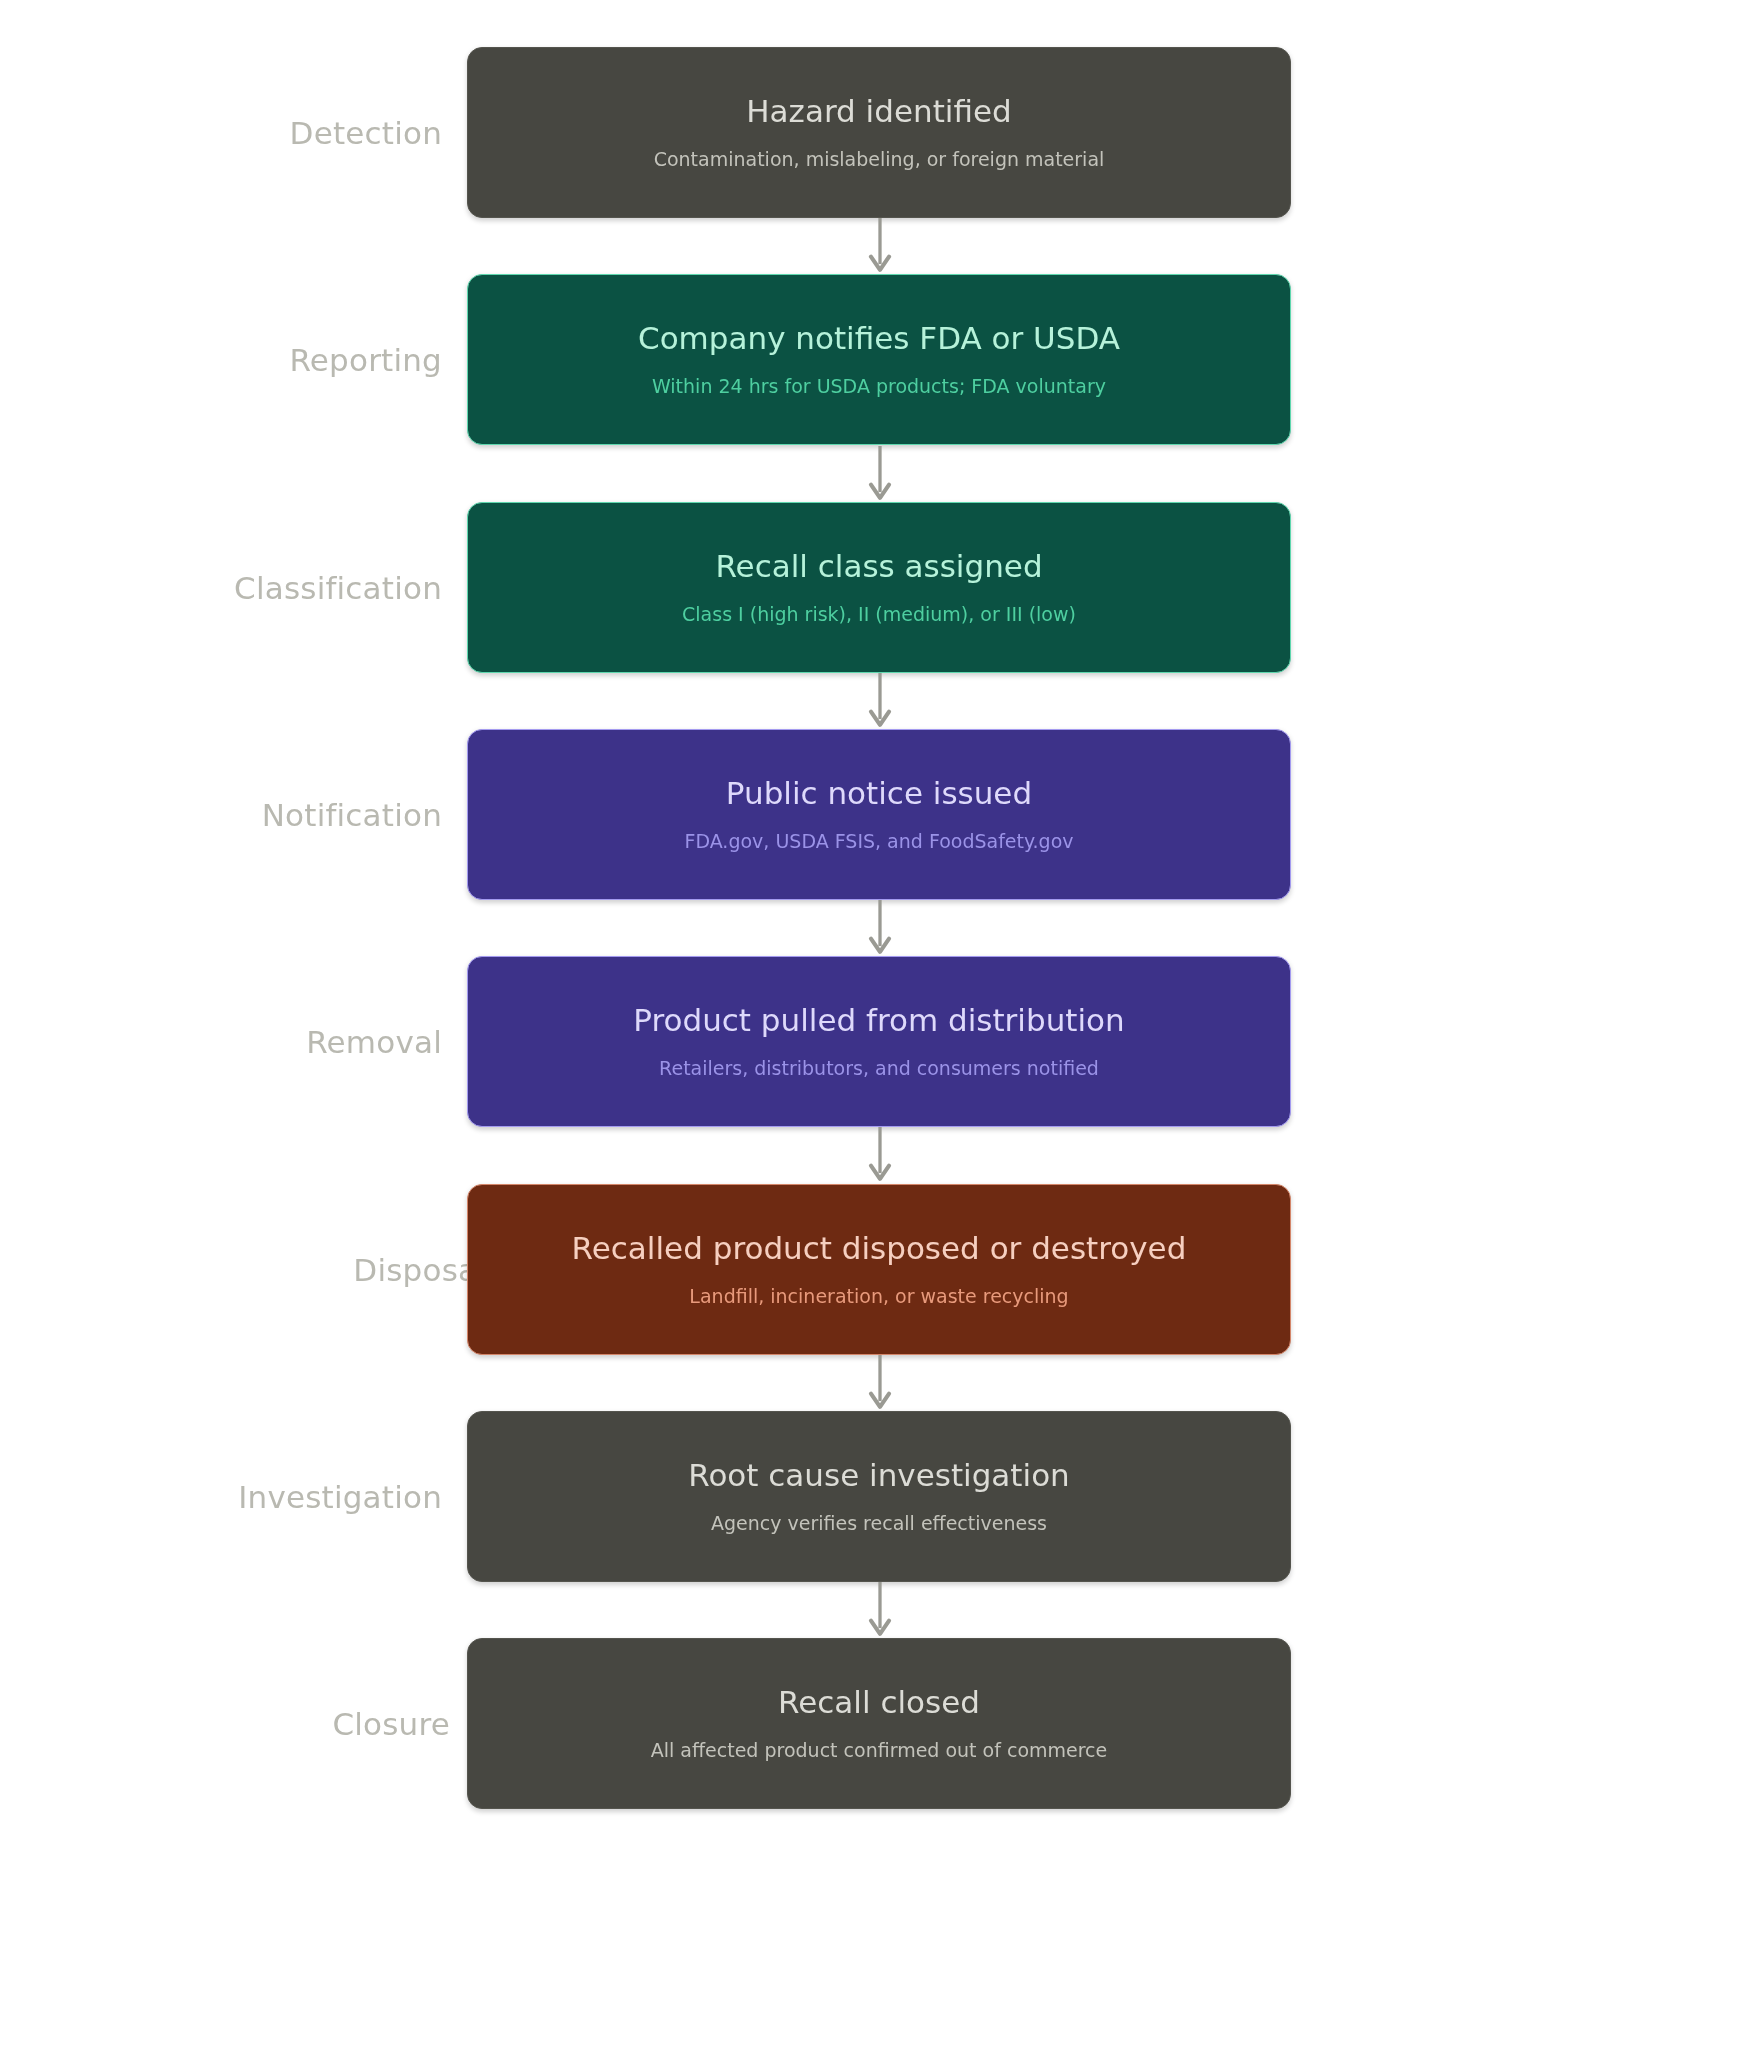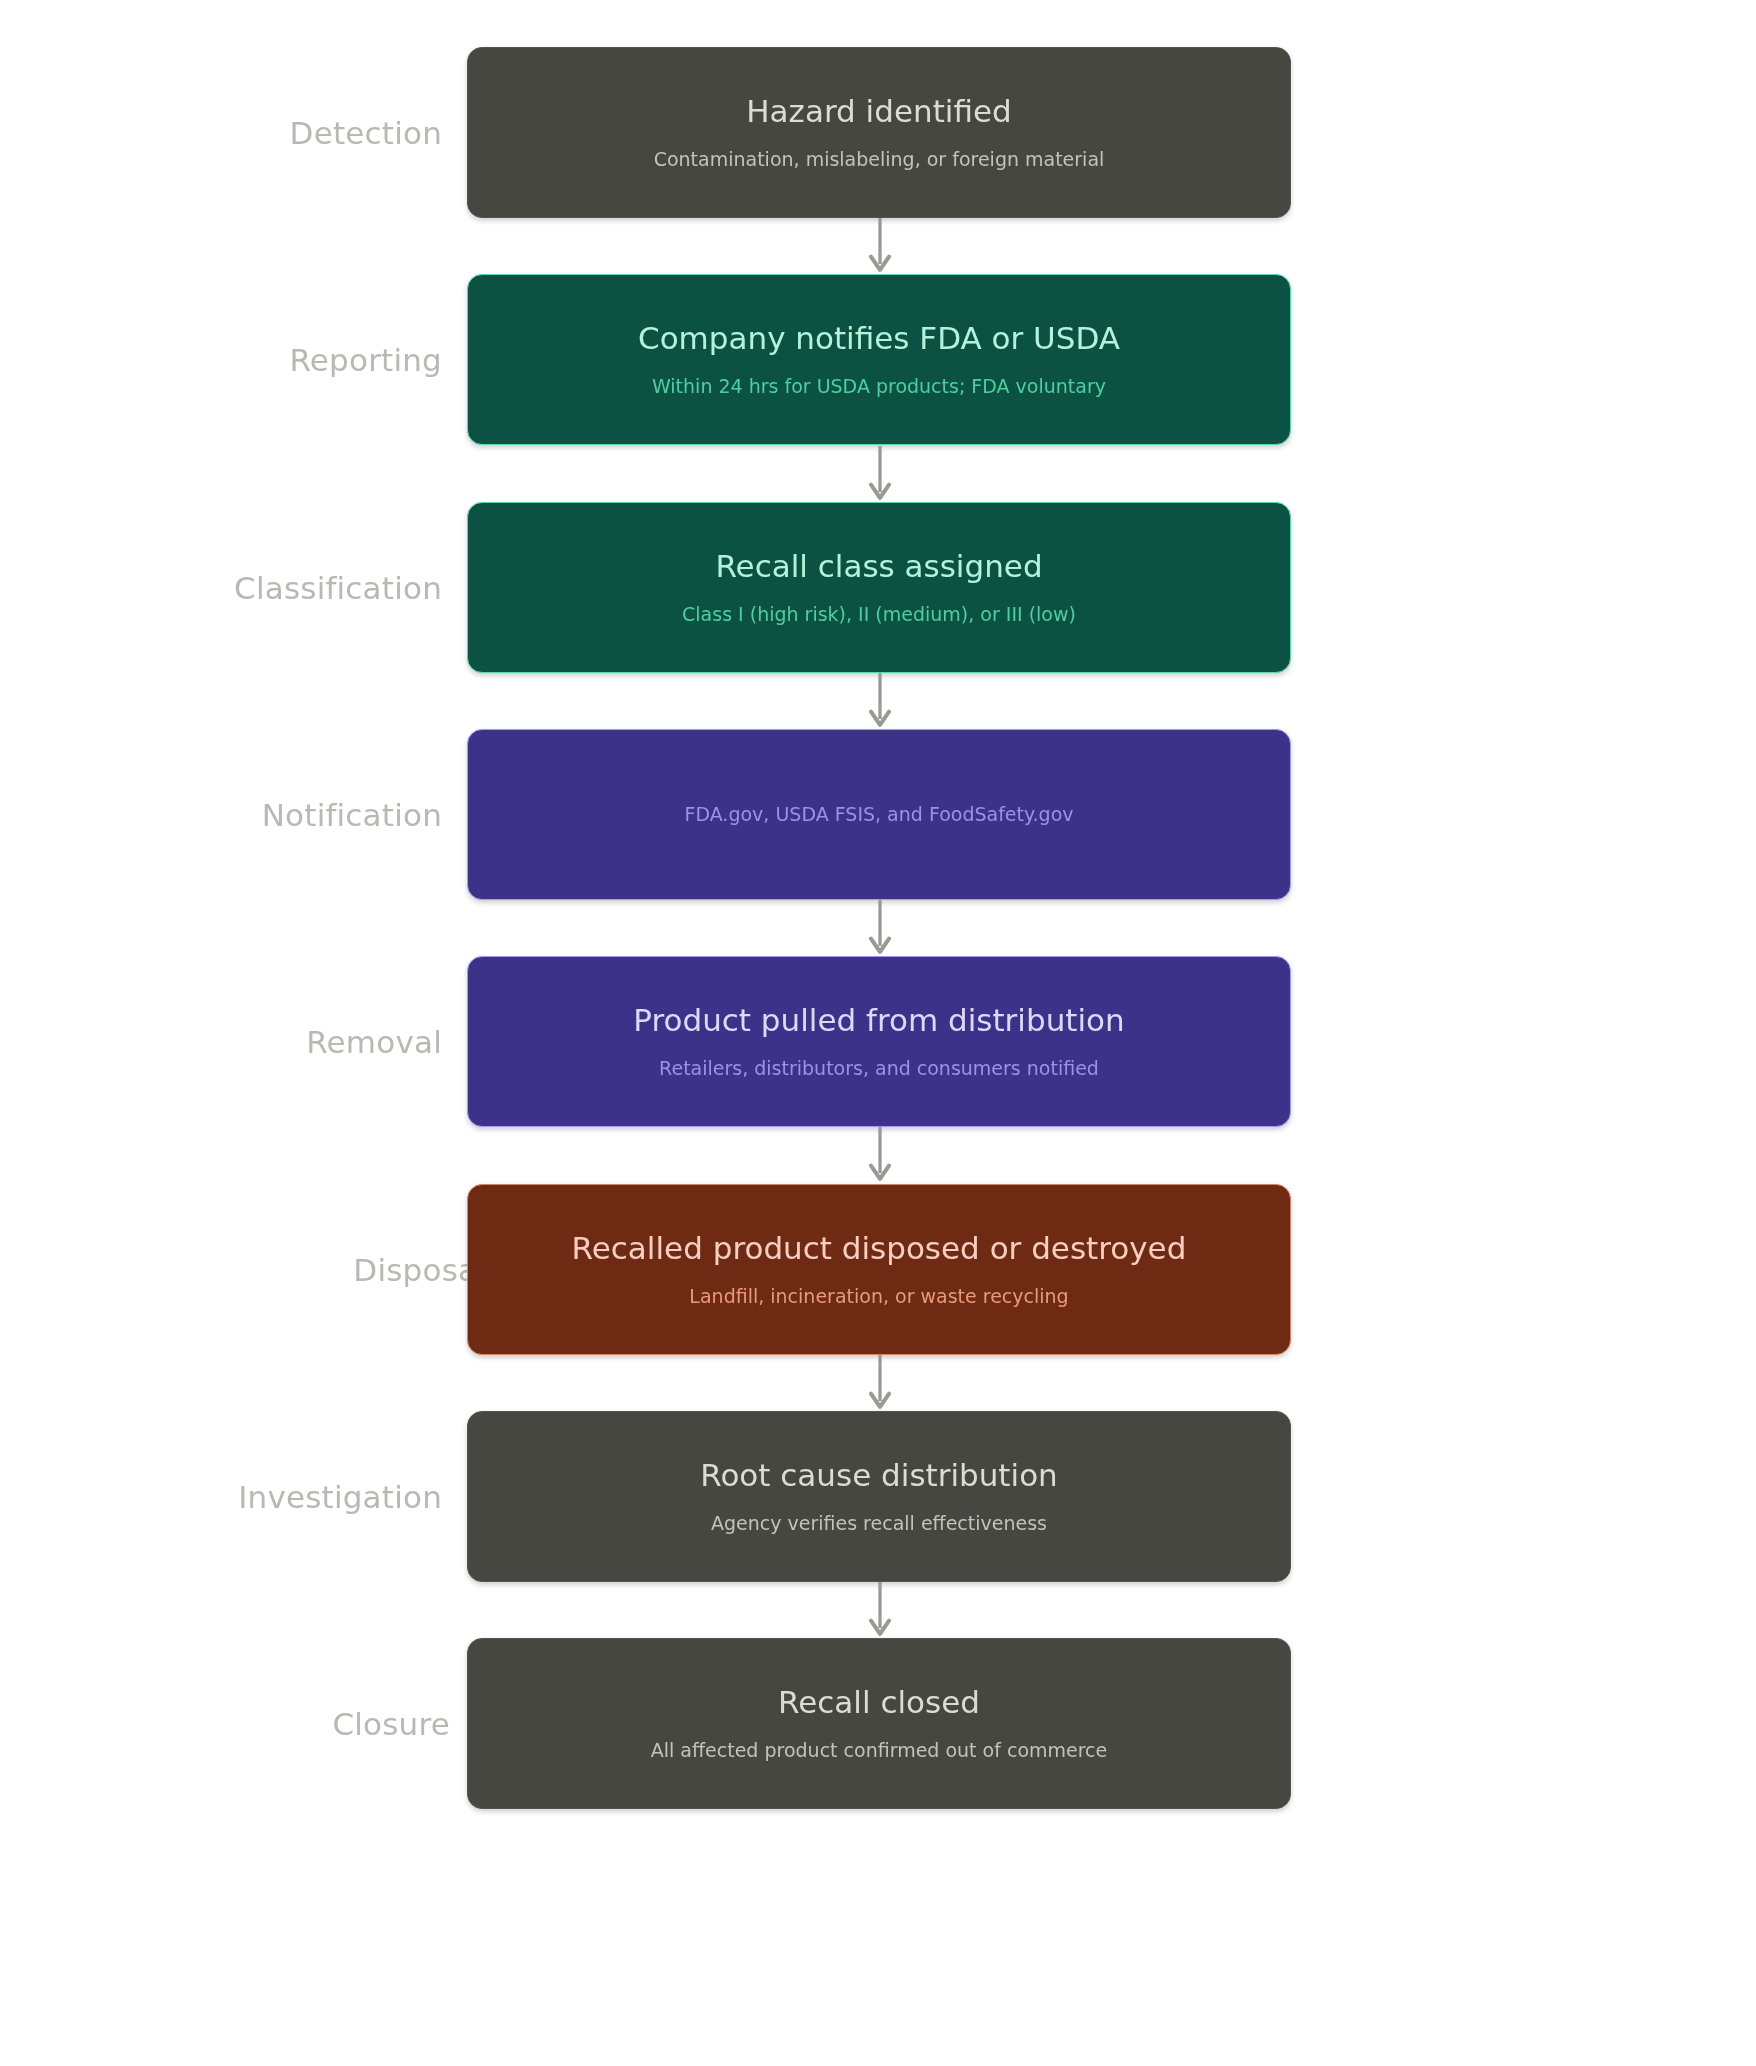--- a/index.html
+++ b/index.html
@@ -144,20 +144,21 @@
     </div>
     <div class="connector" style="top: 673px;">
       <svg width="40" height="56" viewBox="0 0 48 68" xmlns="http://www.w3.org/2000/svg">
         <line x1="24" y1="0" x2="24" y2="56" stroke="#9a9a93" stroke-width="4"></line>
         <polyline points="13,47 24,63 35,47" fill="none" stroke="#9a9a93" stroke-width="5" stroke-linecap="round" stroke-linejoin="round"></polyline>
       </svg>
     </div>
     <div class="stage-row" style="top: 729px;">
       <div class="stage-label">Notification</div>
       <div class="node pal-purple">
+        <div class="node-title">Public notice issued</div>
         <div class="node-sub">FDA.gov, USDA FSIS, and FoodSafety.gov</div>
       </div>
     </div>
     <div class="connector" style="top: 900px;">
       <svg width="40" height="56" viewBox="0 0 48 68" xmlns="http://www.w3.org/2000/svg">
         <line x1="24" y1="0" x2="24" y2="56" stroke="#9a9a93" stroke-width="4"></line>
         <polyline points="13,47 24,63 35,47" fill="none" stroke="#9a9a93" stroke-width="5" stroke-linecap="round" stroke-linejoin="round"></polyline>
       </svg>
     </div>
     <div class="stage-row" style="top: 956px;">
@@ -182,21 +183,21 @@
     </div>
     <div class="connector" style="top: 1355px;">
       <svg width="40" height="56" viewBox="0 0 48 68" xmlns="http://www.w3.org/2000/svg">
         <line x1="24" y1="0" x2="24" y2="56" stroke="#9a9a93" stroke-width="4"></line>
         <polyline points="13,47 24,63 35,47" fill="none" stroke="#9a9a93" stroke-width="5" stroke-linecap="round" stroke-linejoin="round"></polyline>
       </svg>
     </div>
     <div class="stage-row" style="top: 1411px;">
       <div class="stage-label">Investigation</div>
       <div class="node pal-gray">
-        <div class="node-title">Root cause distribution</div>
+        <div class="node-title">Root cause investigation</div>
         <div class="node-sub">Agency verifies recall effectiveness</div>
       </div>
     </div>
     <div class="connector" style="top: 1582px;">
       <svg width="40" height="56" viewBox="0 0 48 68" xmlns="http://www.w3.org/2000/svg">
         <line x1="24" y1="0" x2="24" y2="56" stroke="#9a9a93" stroke-width="4"></line>
         <polyline points="13,47 24,63 35,47" fill="none" stroke="#9a9a93" stroke-width="5" stroke-linecap="round" stroke-linejoin="round"></polyline>
       </svg>
     </div>
     <div class="stage-row" style="top: 1638px; padding-left: 8px;">

